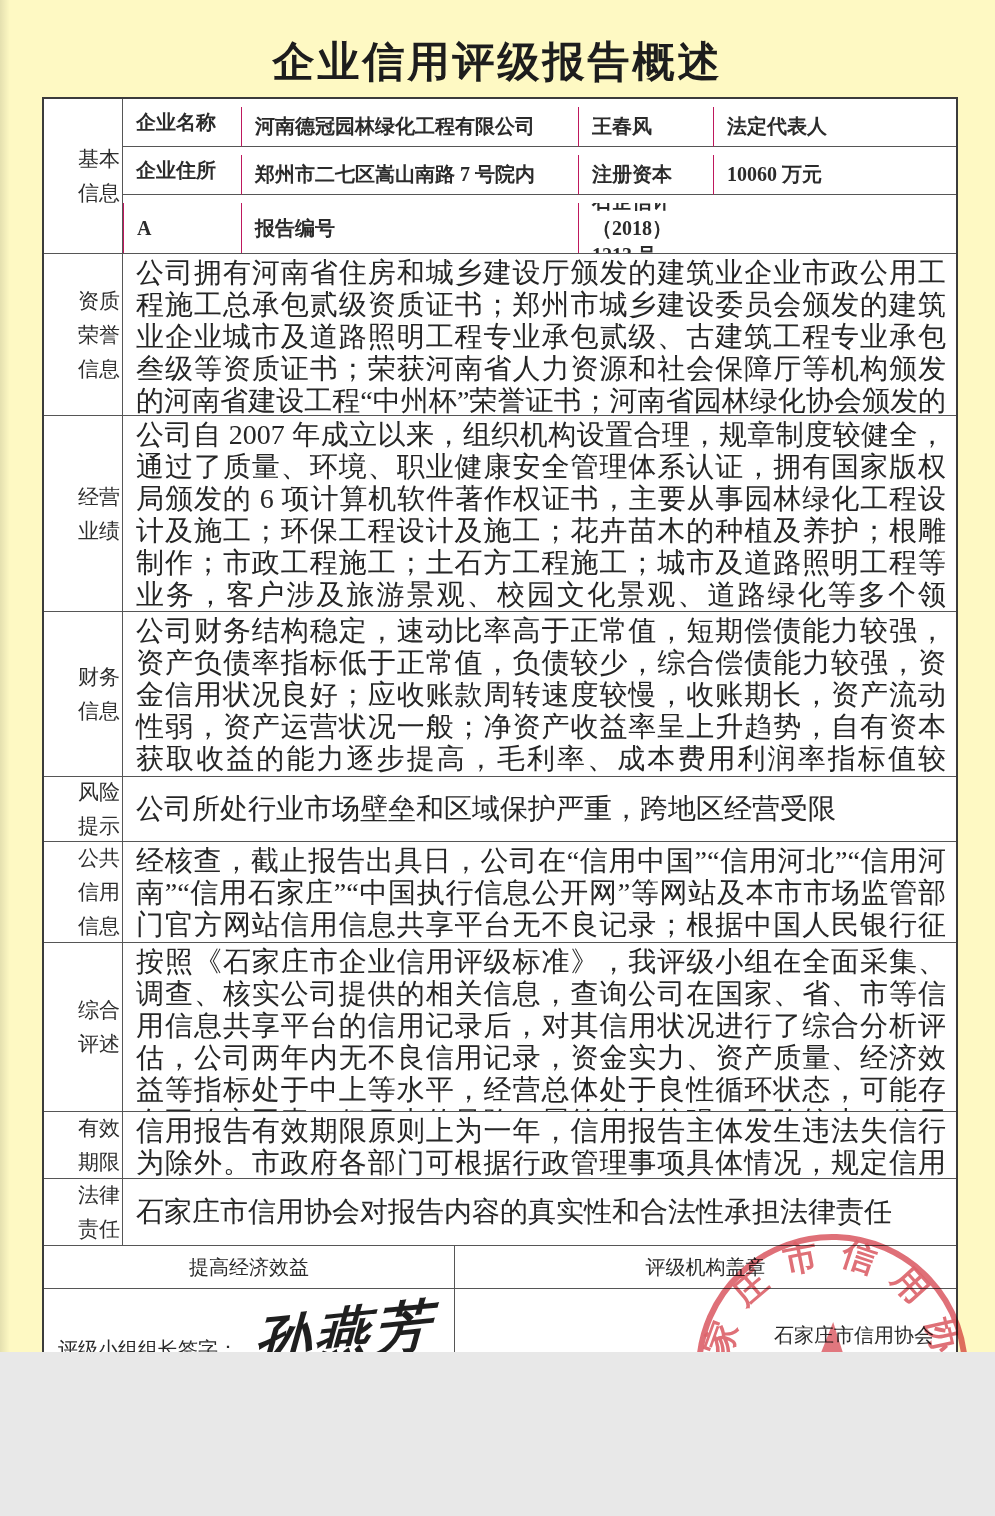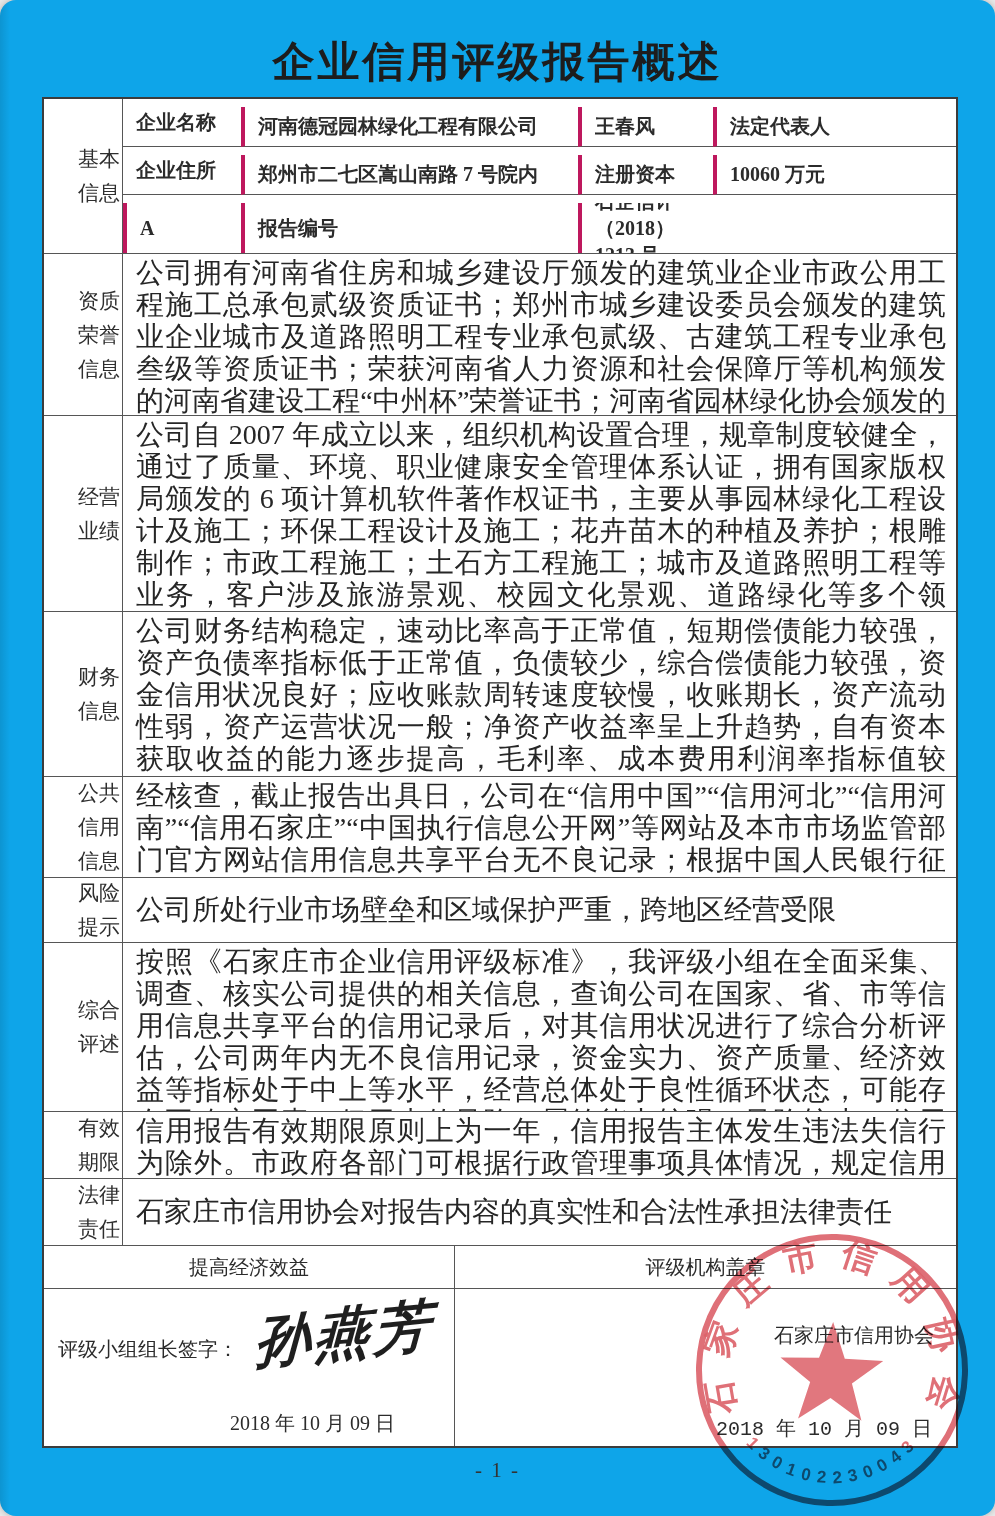--- a/index.html
+++ b/index.html
@@ -1,25 +1,24 @@
 <!DOCTYPE html>
 <html><head>
 <meta charset="utf-8">
 <style>
   html,body{margin:0;padding:0;background:#e8e8e8;}
   .page{
     position:relative;
-    width:995px;height:1516px;
+    width:995px;height:1352px;
     margin:0 auto;
-    background:#0ea5e9;
+    background:#fef9c3;
     font-family:"Liberation Serif", serif;
     color:#2b2b2b;
     overflow:hidden;
     box-shadow:0 0 6px rgba(0,0,0,.25);
-    border-radius:16px;
   }
   .page::before{content:"";position:absolute;left:0;top:0;bottom:0;width:10px;
     background:linear-gradient(90deg,rgba(0,0,0,.10),rgba(0,0,0,0));pointer-events:none;}
   .doc-title{
     position:absolute;top:34px;left:0;width:100%;
     text-align:center;font-size:42px;font-weight:900;letter-spacing:3px;
     color:#1d1d1d;margin:0;
   }
   .doc-table{
     position:absolute;left:42px;top:97px;width:916px;height:1351px;
@@ -37,21 +36,21 @@
     word-break:break-all;color:#2e2e2e;
   }
   
   .basic-grid{flex:1;display:grid;grid-template-columns:118px 337px 135px 1fr;
     grid-template-rows:48px 48px 1fr;box-sizing:border-box;}
   .bcell{
     display:flex;align-items:center;padding:0 13px;font-size:20px;
     box-sizing:border-box;overflow:hidden;white-space:nowrap;font-weight:bold;
   }
   .bcell.wrap{white-space:normal;line-height:27px;}
-  .bcell.bl{border-left:4px solid #be185d;margin-top:8px;}
+  .bcell.bl{border-left:1px solid #be185d;margin-top:8px;}
   .bcell.bb{border-bottom:1px solid #565656;}
   
   .sect-text{
     flex:1;box-sizing:border-box;overflow:hidden;
     padding:3px 10px 0 13px;font-size:28px;line-height:32px;
     text-align:justify;color:#262626;
   }
   .sect-text.vcenter{display:flex;align-items:center;padding-top:0;}
   
   .sig-h{height:43px;flex:0 0 43px;}
@@ -120,32 +119,32 @@
       <div class="sect-text">公司自 2007 年成立以来，组织机构设置合理，规章制度较健全，通过了质量、环境、职业健康安全管理体系认证，拥有国家版权局颁发的 6 项计算机软件著作权证书，主要从事园林绿化工程设计及施工；环保工程设计及施工；花卉苗木的种植及养护；根雕制作；市政工程施工；土石方工程施工；城市及道路照明工程等业务，客户涉及旅游景观、校园文化景观、道路绿化等多个领域，业务遍布洛阳、开封、合肥、沧州等全国多个地区，2017 年的营业收入约 1.4 亿元</div>
     </div>
 
     <div class="trow" style="height:165px;flex:0 0 165px;">
       <div class="label-col">
           <span>财务信息</span>
         </div>
       <div class="sect-text">公司财务结构稳定，速动比率高于正常值，短期偿债能力较强，资产负债率指标低于正常值，负债较少，综合偿债能力较强，资金信用状况良好；应收账款周转速度较慢，收账期长，资产流动性弱，资产运营状况一般；净资产收益率呈上升趋势，自有资本获取收益的能力逐步提高，毛利率、成本费用利润率指标值较低，应合理控制成本费用，提高经济效益</div>
     </div>
 
+    <div class="trow" style="height:65px;flex:0 0 65px;">
+      <div class="label-col">
+          <span>风险提示</span>
+        </div>
+      <div class="sect-text vcenter">公司所处行业市场壁垒和区域保护严重，跨地区经营受限</div>
+    </div>
+
     <div class="trow" style="height:101px;flex:0 0 101px;">
       <div class="label-col">
           <span>公共信用信息</span>
         </div>
       <div class="sect-text">经核查，截止报告出具日，公司在“信用中国”“信用河北”“信用河南”“信用石家庄”“中国执行信息公开网”等网站及本市市场监管部门官方网站信用信息共享平台无不良记录；根据中国人民银行征信中心提供的企业征信证明，公司无不良信息记录</div>
-    </div>
-
-    <div class="trow" style="height:65px;flex:0 0 65px;">
-      <div class="label-col">
-          <span>风险提示</span>
-        </div>
-      <div class="sect-text vcenter">公司所处行业市场壁垒和区域保护严重，跨地区经营受限</div>
     </div>
 
     <div class="trow" style="height:169px;flex:0 0 169px;">
       <div class="label-col">
           <span>综合评述</span>
         </div>
       <div class="sect-text">按照《石家庄市企业信用评级标准》，我评级小组在全面采集、调查、核实公司提供的相关信息，查询公司在国家、省、市等信用信息共享平台的信用记录后，对其信用状况进行了综合分析评估，公司两年内无不良信用记录，资金实力、资产质量、经济效益等指标处于中上等水平，经营总体处于良性循环状态，可能存在不确定因素，但无大的风险，履约能力较强，风险较小，信用评级评估得分 76.9 分，信用等级为 A 级</div>
     </div>
 
     <div class="trow" style="height:67px;flex:0 0 67px;">

